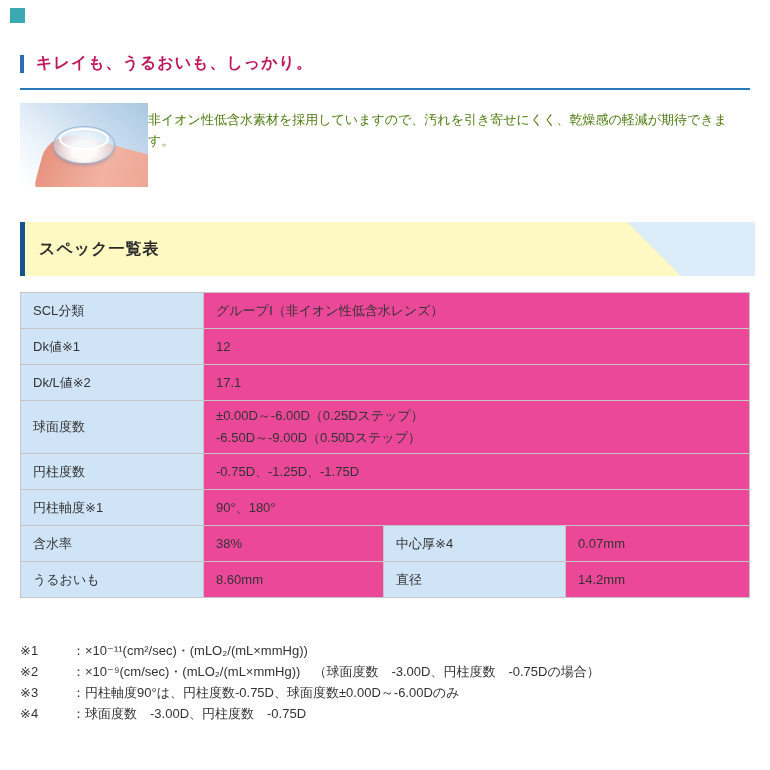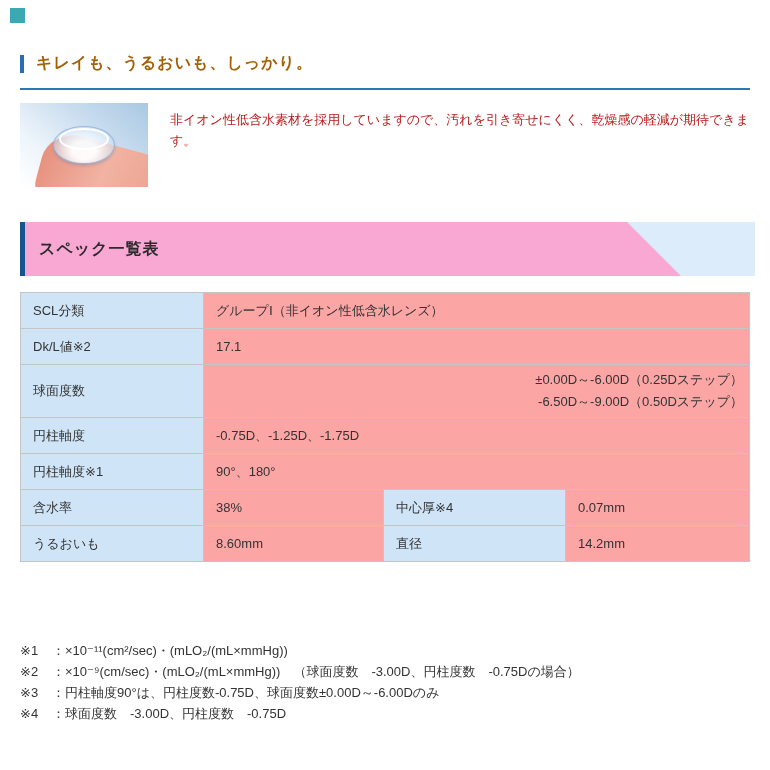--- a/index.html
+++ b/index.html
@@ -18,21 +18,21 @@
     width:15px; height:15px; background:#3aa9b2;
   }
   
   .tagline {
     position:absolute; left:20px; top:53px; width:730px;
     display:flex; align-items:center; gap:12px;
     padding-bottom:14px;
     border-bottom:2px solid #2979b8;
   }
   .tagline .bar { width:4px; height:18px; background:#2a6db5; flex:0 0 auto; }
-  .tagline h1 { font-size:16px; font-weight:bold; color:#a16207; letter-spacing:1px; }
+  .tagline h1 { font-size:16px; font-weight:bold; color:#be185d; letter-spacing:1px; }
   
   .intro { position:absolute; left:20px; top:103px; width:730px; display:flex; }
   .lens-img {
     position:relative; width:128px; height:84px; flex:0 0 auto; overflow:hidden;
     background:linear-gradient(221deg,#a9c8e3 0%,#c8dcee 35%,#eef5fb 72%,#ffffff 100%);
   }
   .finger {
     position:absolute; left:18px; top:42px; width:140px; height:72px;
     background:linear-gradient(100deg,#e68f7c 0%,#f2b3a2 45%,#ea9b88 100%);
     border-radius:34px 16px 0 22px / 30px 14px 0 18px;
@@ -42,54 +42,54 @@
     position:absolute; left:33px; top:23px; width:62px; height:38px; border-radius:50%;
     background:radial-gradient(ellipse at 50% 65%, rgba(255,255,255,0.95) 28%, rgba(208,227,246,0.55) 68%, rgba(158,193,228,0.5) 100%);
     border:1px solid rgba(138,173,213,0.8);
     box-shadow:0 2px 3px rgba(90,130,180,0.35);
   }
   .lens-rim {
     position:absolute; left:39px; top:25px; width:50px; height:22px; border-radius:50%;
     border:2px solid rgba(255,255,255,0.95);
     background:rgba(232,243,252,0.35);
   }
-  .intro p { flex:1; margin-left:22px; padding-top:7px; font-size:13px; line-height:1.6; color:#b91c1c; }
+  .intro p { flex:1; padding-top:7px; font-size:13px; line-height:1.6; color:#4d7c0f; }
   
   .spec-header {
     position:absolute; left:20px; top:222px; width:735px; height:54px;
-    background:#f9a8d4; border-left:5px solid #17548e; overflow:hidden;
+    background:#fef9c3; border-left:5px solid #17548e; overflow:hidden;
   }
   .spec-header .diag {
     position:absolute; top:0; right:0; width:128px; height:100%;
     background:#dcecfa; transform:skewX(45deg); transform-origin:100% 0;
   }
   .spec-header h2 {
     position:relative; z-index:2; font-size:16px; font-weight:bold; color:#2b2b2b;
     line-height:54px; padding-left:14px; letter-spacing:1px;
   }
   
   table.spec-table {
     position:absolute; left:20px; top:292px; width:729px;
     border-collapse:collapse; table-layout:fixed;
     font-size:13px; color:#333333;
   }
   table.spec-table th, table.spec-table td {
     border:1px solid #c5c5c5; padding:4px 6px 4px 12px;
     font-weight:normal; text-align:left; vertical-align:middle;
   }
   table.spec-table th { background:#cfe4f6; }
-  table.spec-table td { background:#fca5a5; }
+  table.spec-table td { background:#ec4899; }
   table.spec-table tr { height:36px; }
   table.spec-table tr.tall { height:52px;margin-left:20px; }
-  .val-line { line-height:22px;text-align:right; }
+  .val-line { line-height:22px; }
   
   .footnotes { position:absolute; left:20px; top:640px; width:730px; font-size:13px; color:#333333; }
   .fn { display:flex; line-height:21px; }
   .fn-marker { flex:0 0 32px; }
-  .fn-text { flex:1; }
+  .fn-text { flex:1;margin-left:20px; }
 </style>
 </head>
 <body>
 
 <div class="page">
 
   <div class="corner-square"></div>
 
   <div class="tagline">
     <span class="bar"></span>
@@ -116,32 +116,36 @@
         <col style="width:180px">
         <col style="width:182px">
         <col style="width:184px">
     </colgroup>
     <tbody>
       <tr>
         <th>SCL分類</th>
         <td colspan="3">グループⅠ（非イオン性低含水レンズ）</td>
       </tr>
       <tr>
+        <th>Dk値※1</th>
+        <td colspan="3">12</td>
+      </tr>
+      <tr>
         <th>Dk/L値※2</th>
         <td colspan="3">17.1</td>
       </tr>
       <tr class="tall">
         <th>球面度数</th>
         <td colspan="3">
           <div class="val-line">±0.00D～-6.00D（0.25Dステップ）</div>
           <div class="val-line">-6.50D～-9.00D（0.50Dステップ）</div>
         </td>
       </tr>
       <tr>
-        <th>円柱軸度</th>
+        <th>円柱度数</th>
         <td colspan="3">-0.75D、-1.25D、-1.75D</td>
       </tr>
       <tr>
         <th>円柱軸度※1</th>
         <td colspan="3">90°、180°</td>
       </tr>
       <tr>
         <th>含水率</th>
         <td>38%</td>
         <th>中心厚※4</th>

